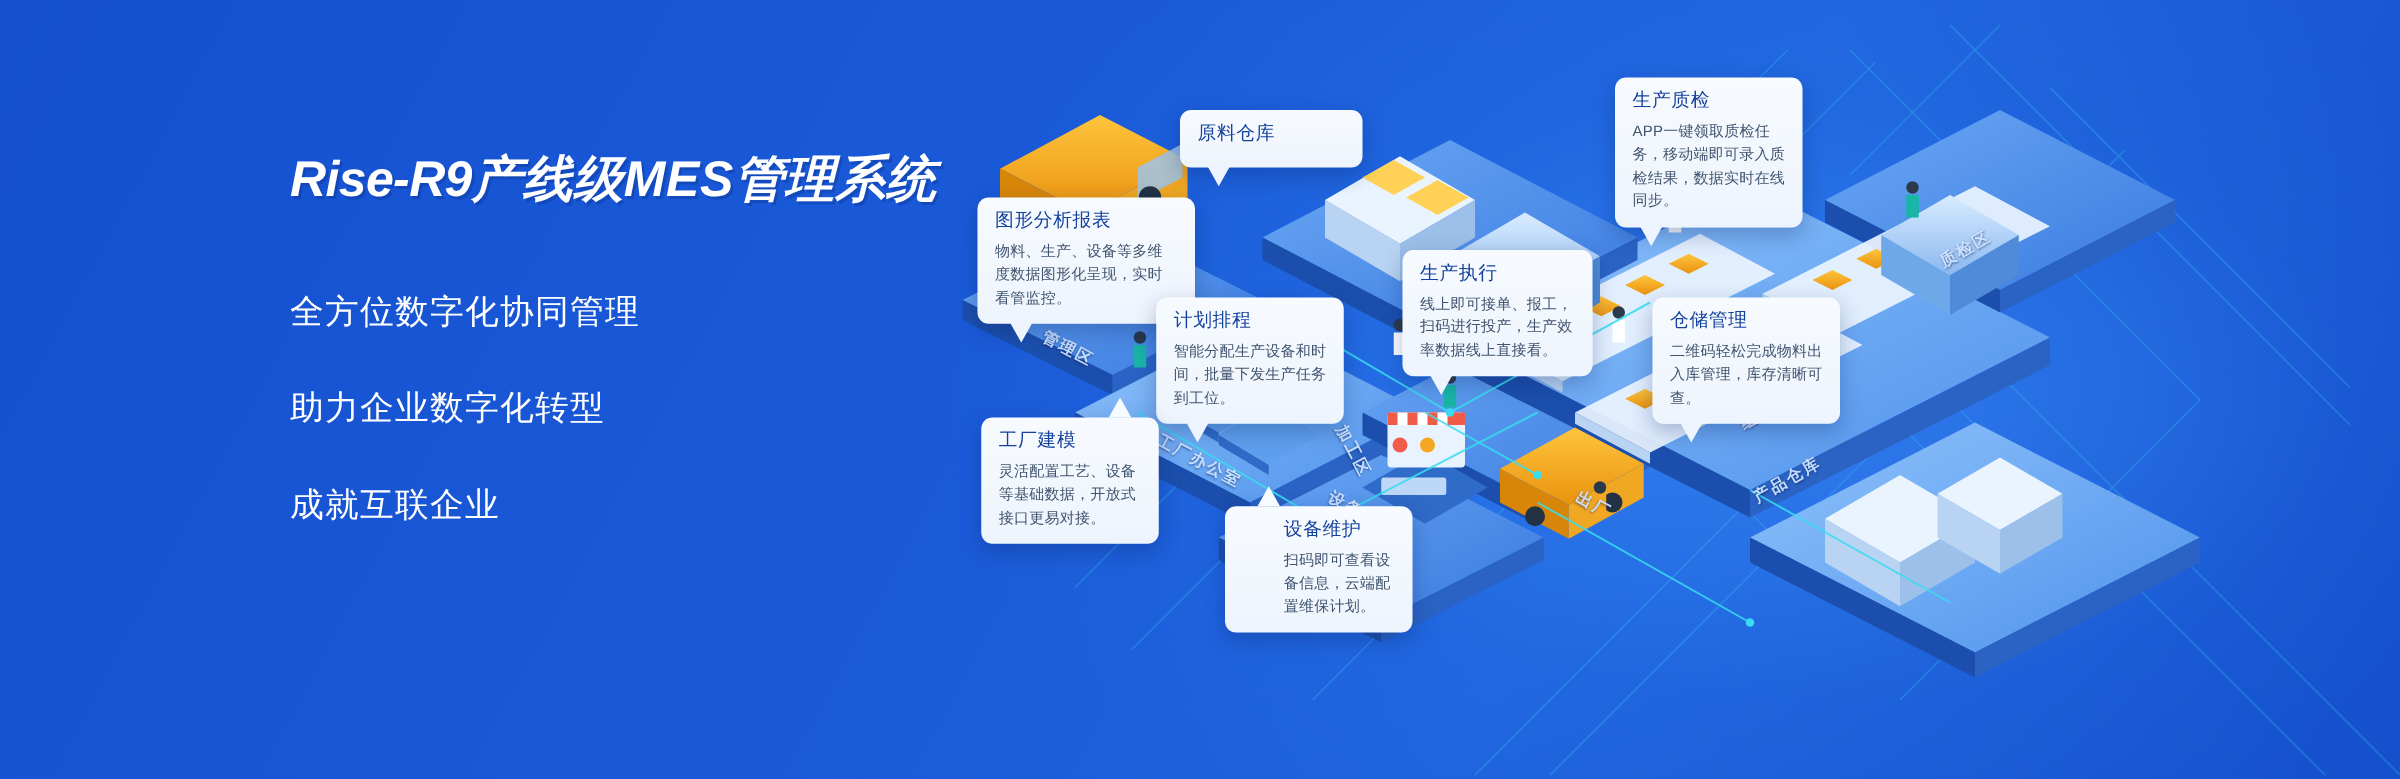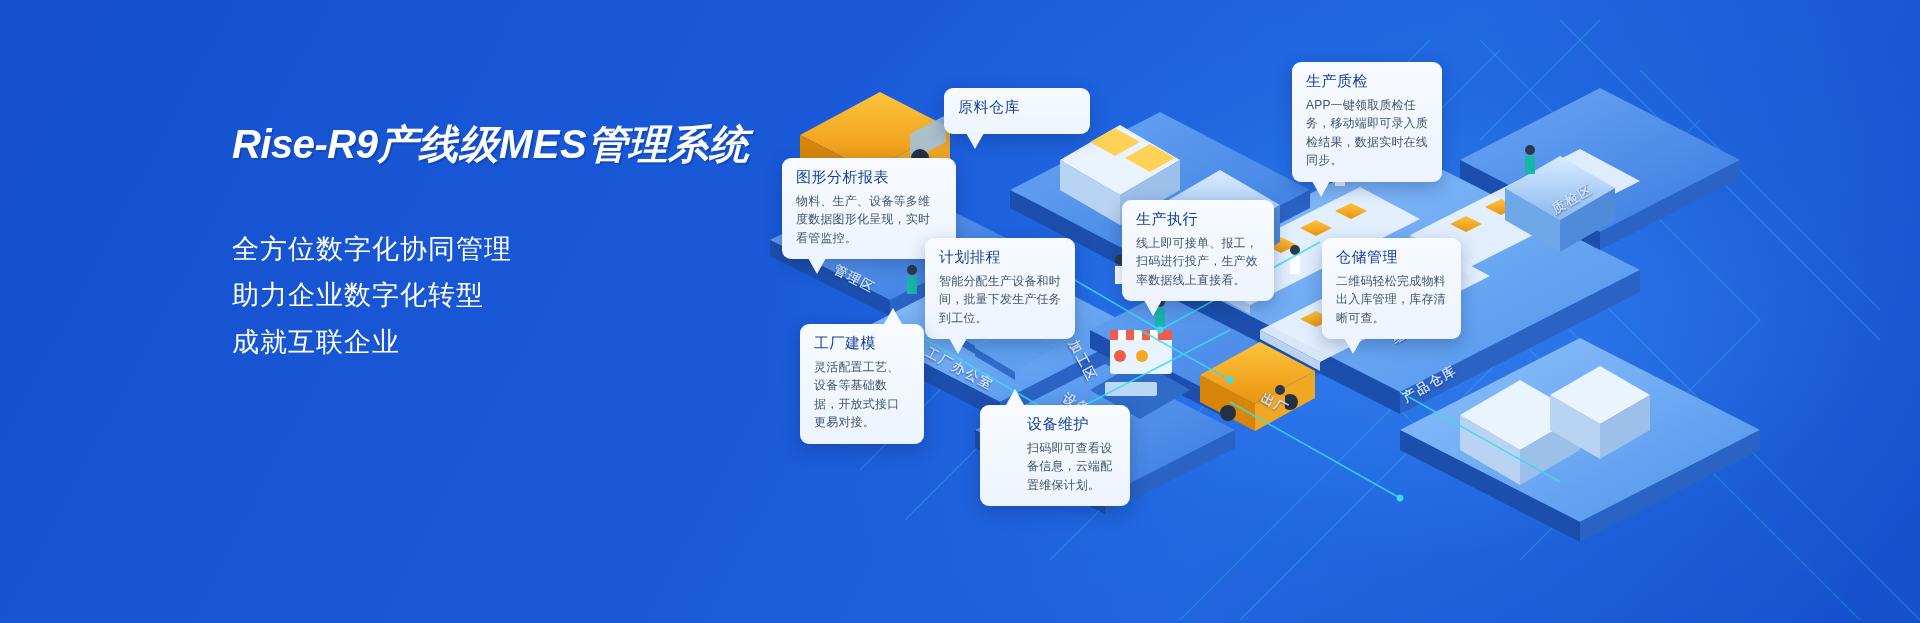--- a/index.html
+++ b/index.html
@@ -28,20 +28,21 @@
   .headline{
     font-size:40px;font-weight:bold;font-style:italic;color:#ffffff;
     letter-spacing:.5px;white-space:nowrap;line-height:1;
     text-shadow:2px 2px 0 rgba(10,50,140,.35);
   }
   .headline .latin{font-style:italic;letter-spacing:-.5px;}
   .subline{margin-top:62px;}
   .subline div{
     font-size:27px;color:#ffffff;line-height:1.72;letter-spacing:1px;
     font-weight:500;
+    margin-top:31px;
   }
 
   
   .scene{position:absolute;left:760px;top:30px;width:1160px;height:560px;}
 
   .zone-label{
     position:absolute;color:#cfe3ff;font-size:13px;font-weight:bold;
     letter-spacing:2px;white-space:nowrap;opacity:.95;
     text-shadow:0 1px 2px rgba(5,30,90,.6);
   }
@@ -354,27 +355,27 @@
     <p>智能分配生产设备和时间，批量下发生产任务到工位。</p>
     <div class="tail" style="left:24px;bottom:-15px;"></div>
   </div>
 
   <div class="card" style="left:1122px;top:200px;width:152px;">
     <h4>生产执行</h4>
     <p>线上即可接单、报工，扫码进行投产，生产效率数据线上直接看。</p>
     <div class="tail" style="left:22px;bottom:-15px;"></div>
   </div>
 
-  <div class="card" style="left:1322px;top:238px;width:139px;">
+  <div class="card" style="left:1322px;top:238px;width:150px;">
     <h4>仓储管理</h4>
     <p>二维码轻松完成物料出入库管理，库存清晰可查。</p>
     <div class="tail" style="left:22px;bottom:-15px;"></div>
   </div>
 
-  <div class="card" style="left:785px;top:324px;width:124px;margin-left:15px;">
+  <div class="card" style="left:785px;top:334px;width:142px;">
     <h4>工厂建模</h4>
     <p>灵活配置工艺、设备等基础数据，开放式接口更易对接。</p>
     <div class="tail up" style="right:22px;"></div>
   </div>
 
   <div class="card" style="left:980px;top:405px;width:150px;padding-left:47px;">
     <h4>设备维护</h4>
     <p>扫码即可查看设备信息，云端配置维保计划。</p>
     <div class="tail up" style="left:26px;"></div>
   </div>

